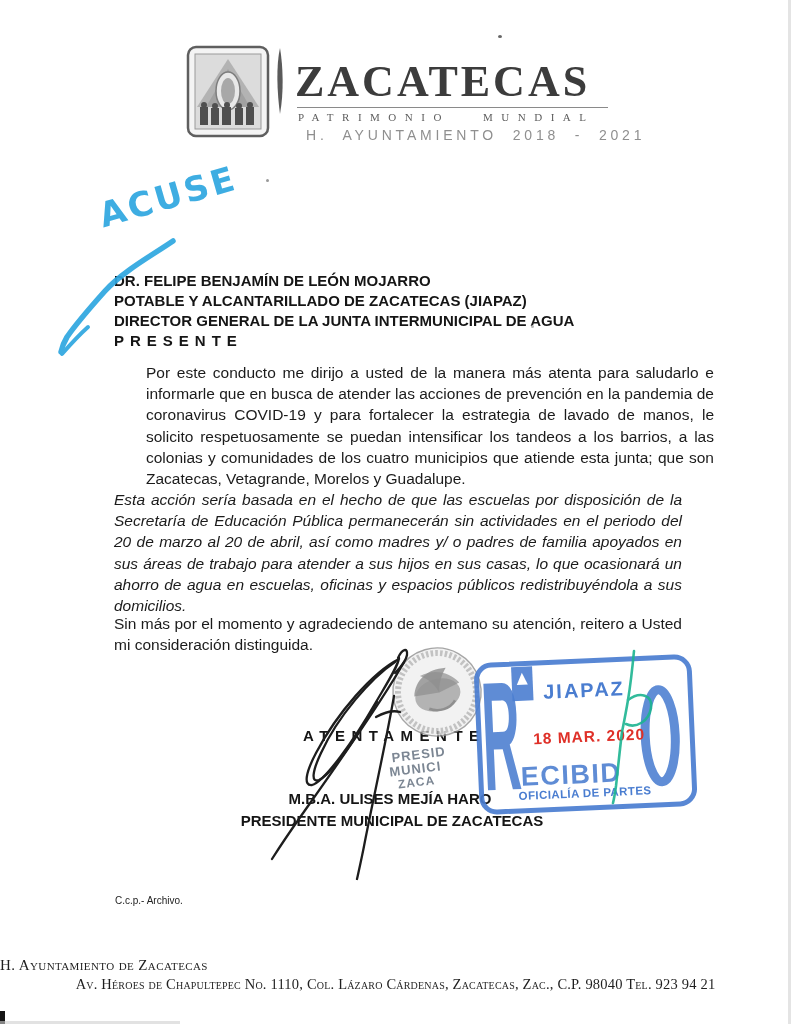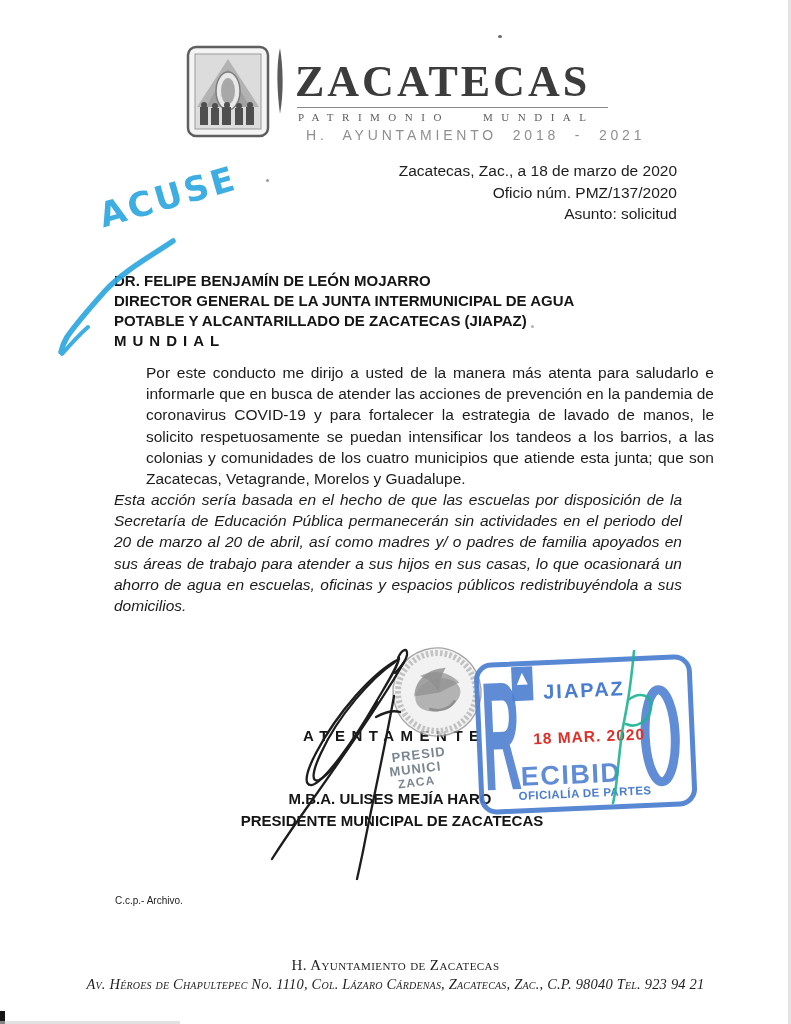--- a/index.html
+++ b/index.html
@@ -46,28 +46,28 @@
     line-height:21.2px;text-align:justify;color:#1b1b1b;
   }
   .p1{top:362px;margin-left:32px;} .p2{top:489px;font-style:italic;} .p3{top:613px;}
   
   .atentamente{position:absolute;left:303px;top:727px;font-weight:700;font-size:15px;letter-spacing:6.5px;color:#151515;}
   .sig-name{position:absolute;left:240px;top:790px;width:300px;text-align:center;font-weight:700;font-size:15px;color:#151515;}
   .sig-title{position:absolute;left:213px;top:812px;width:358px;text-align:center;font-weight:700;font-size:15px;color:#151515;}
   
   .ccp{position:absolute;left:115px;top:895px;font-size:10px;color:#222;}
   .foot-org{
-    position:absolute;left:0;top:957px;width:791px;text-align:center;
+    position:absolute;left:0;top:957px;width:791px;
     font-family:"Liberation Serif", serif;font-variant:small-caps;
     font-size:15px;color:#1f1f1f;letter-spacing:.4px;
   }
   .foot-addr{
     position:absolute;left:0;top:976px;width:791px;text-align:center;
     font-family:"Liberation Serif", serif;font-variant:small-caps;
-    font-size:14.5px;color:#1f1f1f;letter-spacing:.2px;font-style:italic;
+    font-size:14.5px;color:#1f1f1f;letter-spacing:.2px;
   }
   
   .overlay{position:absolute;left:0;top:0;width:791px;height:1024px;pointer-events:none;}
   
   .speck{position:absolute;border-radius:50%;}
   .speck1{left:498px;top:35px;width:4px;height:3px;background:#666;}
   .speck2{left:266px;top:179px;width:3px;height:3px;background:#999;}
   .speck3{left:531px;top:325px;width:3px;height:3px;background:#b4b4b4;}
   .corner-mark{position:absolute;left:0;top:1011px;width:5px;height:13px;background:#151515;}
   .edge-right{position:absolute;right:0;top:0;width:3px;height:1024px;background:#d9d9d9;opacity:.7;}
@@ -105,37 +105,33 @@
     <svg width="10" height="66" viewBox="0 0 10 66">
       <path d="M5,0 C8,18 9,44 5,66 C2,44 1,18 5,0 Z" fill="#5a5a5a"></path>
     </svg>
   </div>
 
   <div class="brand">ZACATECAS</div>
   <div class="brand-rule"></div>
   <div class="brand-sub">PATRIMONIO MUNDIAL</div>
   <div class="brand-admin">H. AYUNTAMIENTO 2018 - 2021</div>
 
-  <div class="meta">
-    <div>Zacatecas, Zac., a 18 de marzo de 2020</div>
-    <div>Oficio núm. PMZ/137/2020</div>
-    <div>Asunto: solicitud</div>
-  </div>
 
   <div class="acuse">ACUSE</div>
 
   <div class="recipient">
     <div>DR. FELIPE BENJAMÍN DE LEÓN MOJARRO</div>
+    <div>POTABLE Y ALCANTARILLADO DE ZACATECAS (JIAPAZ)</div>
     <div>DIRECTOR GENERAL DE LA JUNTA INTERMUNICIPAL DE AGUA</div>
-    <div>POTABLE Y ALCANTARILLADO DE ZACATECAS (JIAPAZ)</div>
-    <div class="presente">MUNDIAL</div>
+    <div class="presente">PRESENTE</div>
   </div>
 
   <div class="para p1">Por este conducto me dirijo a usted de la manera más atenta para saludarlo e informarle que en busca de atender las acciones de prevención en la pandemia de coronavirus COVID-19 y para fortalecer la estrategia de lavado de manos, le solicito respetuosamente se puedan intensificar los tandeos a los barrios, a las colonias y comunidades de los cuatro municipios que atiende esta junta; que son Zacatecas, Vetagrande, Morelos y Guadalupe.</div>
   <div class="para p2">Esta acción sería basada en el hecho de que las escuelas por disposición de la Secretaría de Educación Pública permanecerán sin actividades en el periodo del 20 de marzo al 20 de abril, así como madres y/ o padres de familia apoyados en sus áreas de trabajo para atender a sus hijos en sus casas, lo que ocasionará un ahorro de agua en escuelas, oficinas y espacios públicos redistribuyéndola a sus domicilios.</div>
+  <div class="para p3">Sin más por el momento y agradeciendo de antemano su atención, reitero a Usted mi consideración distinguida.</div>
 
   <div class="atentamente">ATENTAMENTE</div>
   <div class="sig-name">M.B.A. ULISES MEJÍA HARO</div>
   <div class="sig-title">PRESIDENTE MUNICIPAL DE ZACATECAS</div>
 
   <div class="ccp">C.c.p.- Archivo.</div>
   <div class="foot-org">H. Ayuntamiento de Zacatecas</div>
   <div class="foot-addr">Av. Héroes de Chapultepec No. 1110, Col. Lázaro Cárdenas, Zacatecas, Zac., C.P. 98040 Tel. 923 94 21</div>
 
   <svg class="overlay" viewBox="0 0 791 1024">

